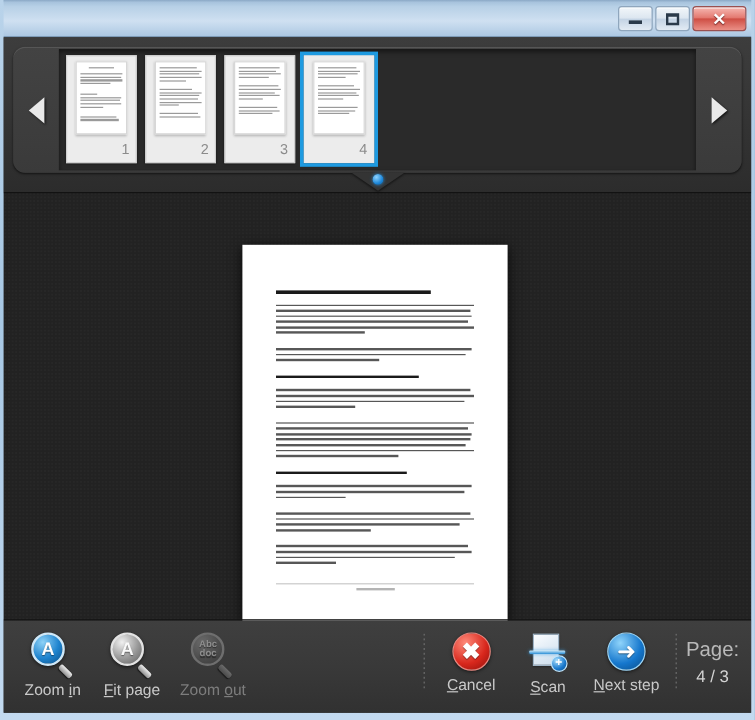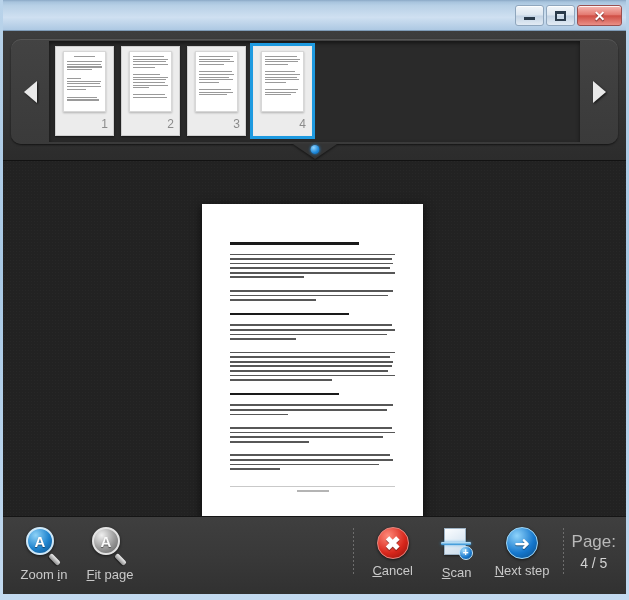--- a/index.html
+++ b/index.html
@@ -393,20 +393,27 @@
         </div>
 
         <div class="tb-item">
           <div class="mag">
             <div class="mag-lens mag-gray">A</div>
             <div class="mag-handle"></div>
           </div>
           <div class="tb-label"><u>F</u>it page</div>
         </div>
 
+        <div class="tb-item disabled">
+          <div class="mag">
+            <div class="mag-lens mag-dim">Abc doc</div>
+            <div class="mag-handle dim"></div>
+          </div>
+          <div class="tb-label">Zoom <u>o</u>ut</div>
+        </div>
       </div>
 
       <div class="tb-right">
         <div class="dot-sep"></div>
 
         <div class="tb-item">
           <div class="ico-cancel">
             <span>✖</span>
           </div>
           <div class="tb-label"><u>C</u>ancel</div>
@@ -425,19 +432,19 @@
           <div class="ico-next">
             <span>➜</span>
           </div>
           <div class="tb-label"><u>N</u>ext step</div>
         </div>
 
         <div class="dot-sep"></div>
 
         <div class="page-counter">
           <div class="pc-label">Page:</div>
-          <div class="pc-value">4 / 5</div>
+          <div class="pc-value">4 / 3</div>
         </div>
       </div>
     </div>
 
   </div>
 </div>
 
 </body></html>

